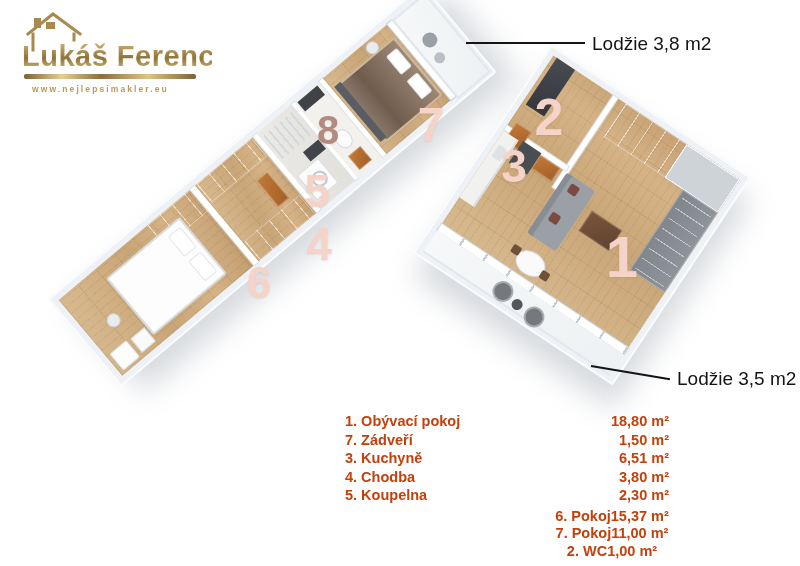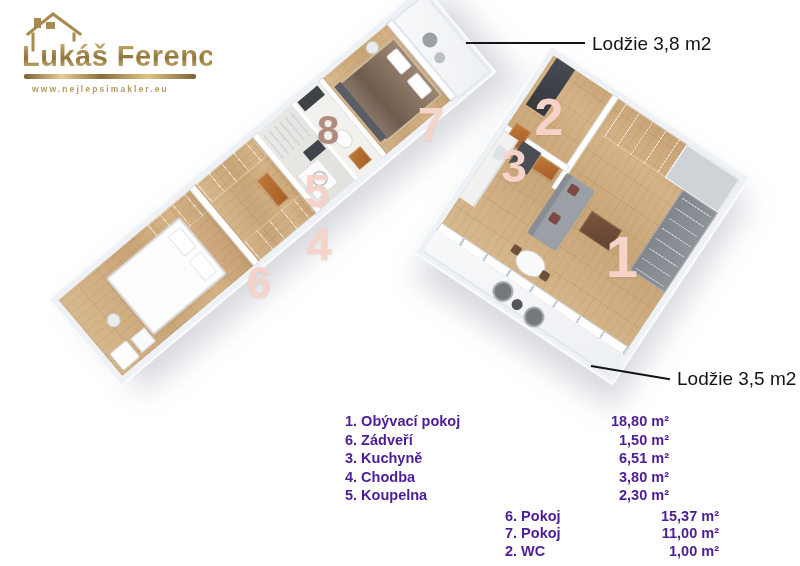--- a/index.html
+++ b/index.html
@@ -39,24 +39,24 @@
       text-shadow:0 1px 2px rgba(90,60,50,.10);}
   .rn.dark{color:var(--pink-dark,#b28a7e);}
 
   
   .callout-line{height:2px;background:#141414;}
   .callout-text{font-size:19px;color:#141414;white-space:nowrap;}
 
   
   #legend-title{left:353px;top:390px;font-size:17.5px;font-weight:bold;color:#7d7d7d;letter-spacing:.3px;}
   .legend-col{display:flex;flex-direction:column;}
-  .legend-row{display:flex;justify-content:space-between;font-size:14.5px;font-weight:bold;color:#4c1d95;line-height:18.6px;}
+  .legend-row{display:flex;justify-content:space-between;font-size:14.5px;font-weight:bold;color:#c2410c;line-height:18.6px;}
   #legend-col1{left:345px;top:412px;width:324px;}
   #legend-col2{left:505px;top:508px;width:214px;}
-  #legend-col2 .legend-row{line-height:17.4px;}
+  #legend-col2 .legend-row{line-height:17.4px;justify-content:center;}
 
   
   #footer{left:8px;top:513px;font-size:14.5px;font-weight:bold;color:#0d0d0d;line-height:17.6px;}
 </style>
 </head>
 <body>
 
 <div id="stage">
 
   <div class="abs" id="logo">
@@ -182,21 +182,21 @@
   <div class="abs callout-line" style="left:591px;top:365px;width:80px;transform:rotate(9.5deg);transform-origin:left center;"></div>
   <div class="abs callout-text" style="left:677px;top:368px;">Lodžie 3,5 m2</div>
 
   <div class="abs legend-col" id="legend-col1">
     <div class="legend-row">
       <span>1. Obývací pokoj</span>
       <span>18,80 m²</span>
     </div>
 
     <div class="legend-row">
-      <span>6. Zádveří</span>
+      <span>7. Zádveří</span>
       <span>1,50 m²</span>
     </div>
 
     <div class="legend-row">
       <span>3. Kuchyně</span>
       <span>6,51 m²</span>
     </div>
 
     <div class="legend-row">
       <span>4. Chodba</span>

